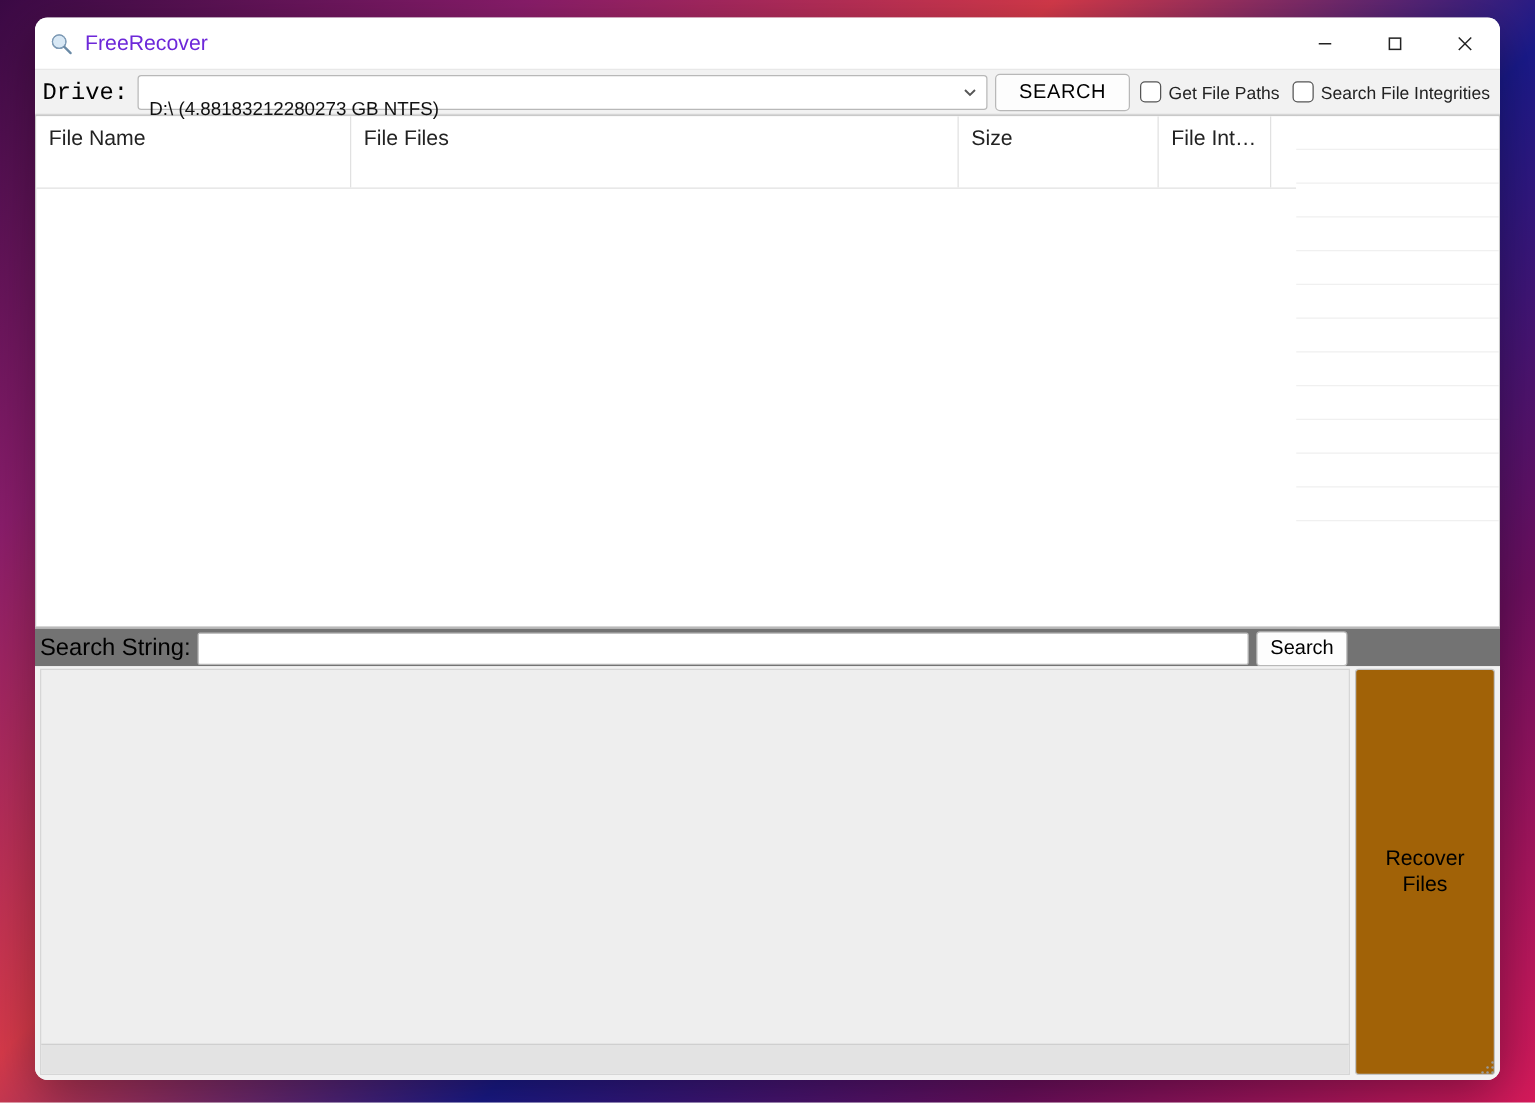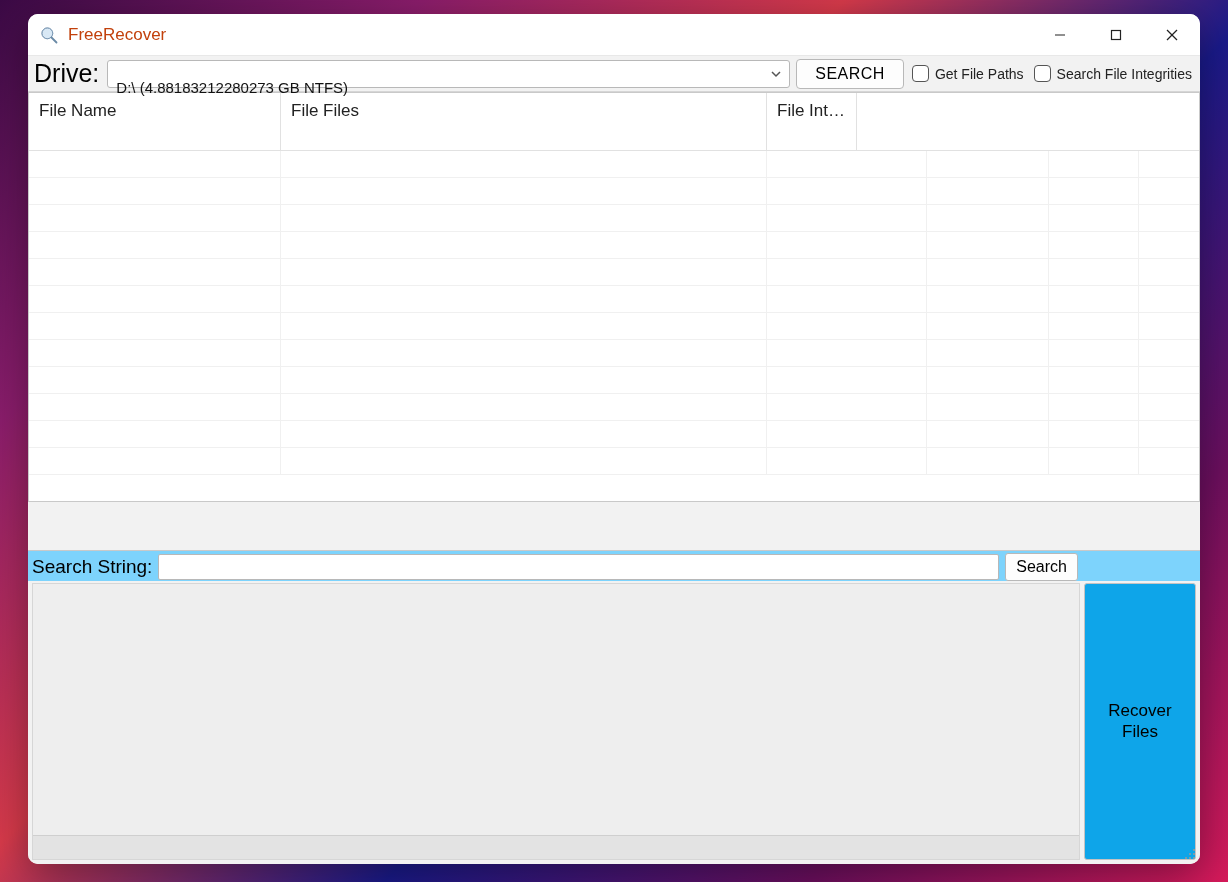--- a/index.html
+++ b/index.html
@@ -41,21 +41,21 @@
     width: 22px;
     height: 22px;
     margin: 0 8px 0 10px;
     display: flex;
     align-items: center;
     justify-content: center;
   }
   .titlebar .app-icon svg { width: 20px; height: 20px; }
   .titlebar .title {
     font-size: 17px;
-    color: #c2410c;
+    color: #6d28d9;
     flex: 0 0 auto;
   }
   .titlebar .spacer { flex: 1; }
   .winbtn {
     width: 56px;
     height: 42px;
     display: flex;
     align-items: center;
     justify-content: center;
     cursor: default;
@@ -67,22 +67,23 @@
   .toolbar {
     height: 36px;
     display: flex;
     align-items: center;
     padding: 0 6px;
     gap: 6px;
     background: #f2f2f2;
     border-bottom: 1px solid #d6d6d6;
   }
   .toolbar .label {
-    font-size: 25px;
+    font-size: 19px;
     padding: 0 2px 0 0;
+    font-family: Liberation Mono, monospace;
   }
   .drive-select {
     flex: 1;
     height: 28px;
     background: #fff;
     border: 1px solid #b8b8b8;
     border-radius: 3px;
     display: flex;
     align-items: center;
     position: relative;
@@ -135,21 +136,21 @@
   }
 
   
   .table-wrap {
     background: #fff;
     border: 1px solid #c9c9c9;
     margin: 0;
     height: 410px;
     overflow: hidden;
     display: flex;
-    flex-direction: column;
+    flex-direction: row;
   }
   .thead {
     height: 58px;
     display: flex;
     border-bottom: 1px solid #e1e1e1;
     background: #fff;
   }
   .th {
     padding: 8px 10px 0 10px;
     font-size: 17px;
@@ -178,23 +179,22 @@
   .c3 { flex: 0 0 122px; }
   .c4 { flex: 0 0 90px; }
   .c5 { flex: 1; } 
 
   
   .searchbar {
     display: flex;
     align-items: center;
     gap: 6px;
     padding: 2px 4px 0 4px;
-    background: #7dd3fc;
+    background: #737373;
     border-top: 1px solid #c9c9c9;
-    margin-top: 48px;
   }
   .searchbar .label { font-size: 19px; }
   .search-input {
     flex: 1;
     height: 26px;
     background: #fff;
     border: 1px solid #b8b8b8;
     border-radius: 2px;
   }
   .search-small {
@@ -224,21 +224,21 @@
   }
   .preview .body { flex: 1; }
   .preview .status {
     height: 24px;
     background: #e3e3e3;
     border-top: 1px solid #cfcfcf;
   }
   .recover {
     width: 112px;
     margin: 2px 4px 4px 0;
-    background: #0ea5e9;
+    background: #a16207;
     border: 1px solid #c3c3c3;
     border-radius: 3px;
     display: flex;
     align-items: center;
     justify-content: center;
     text-align: center;
     font-size: 17px;
     line-height: 1.2;
     padding: 0 8px;
   }
@@ -306,20 +306,21 @@
     <label class="chk">
       <span class="box"></span>
       <span>Search File Integrities</span>
     </label>
   </div>
 
   <div class="table-wrap">
     <div class="thead">
       <div class="th c0">File Name</div>
       <div class="th c1">File Files</div>
+      <div class="th c2">Size</div>
       <div class="th c4">File Inte...</div>
       <div class="th c5 last"></div>
     </div>
     <div class="tbody">
 
       <div class="trow">
           <div class="tcell c0"></div>
           <div class="tcell c1"></div>
           <div class="tcell c2"></div>
           <div class="tcell c3"></div>

